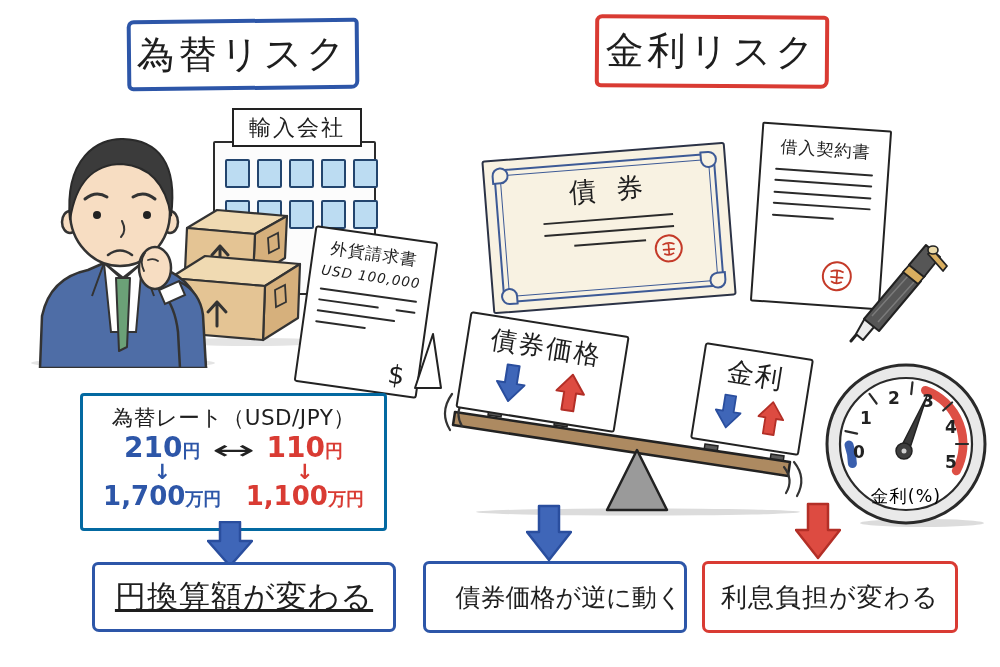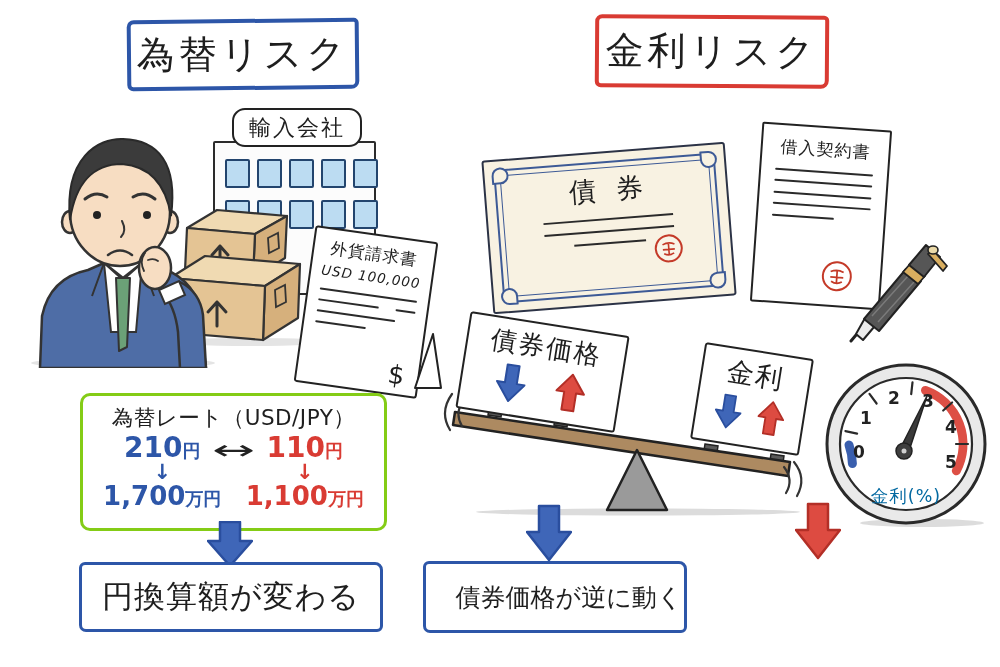--- a/index.html
+++ b/index.html
@@ -2,21 +2,21 @@
 <html><head>
 <meta charset="utf-8">
 <style>
   html,body{margin:0;padding:0;background:#ffffff;}
   .canvas{
     position:relative;width:1000px;height:667px;background:#ffffff;overflow:hidden;
     font-family:"DejaVu Sans","Liberation Sans",sans-serif;color:#1e1e1e;
   }
   .abs{position:absolute;}
   .nowrap{white-space:nowrap;}
-  .center{display:flex;align-items:center;justify-content:center;border-radius:13px;}
+  .center{display:flex;align-items:center;justify-content:center;}
 
   
   .titlebox{border:4px solid;border-radius:7px 5px 8px 6px;background:#fff;font-size:38px;letter-spacing:4px;}
   .conclbox{border:3px solid;border-radius:6px 8px 6px 7px;background:#fff;}
   .blue-b{border-color:#2d56a8;}
   .red-b{border-color:#d93b33;}
 
   
   .building{background:#fcfcfc;border:2.5px solid #2b2b2b;border-radius:2px;}
   .win-grid{position:absolute;left:10px;top:16px;right:8px;display:grid;grid-template-columns:repeat(5,1fr);grid-row-gap:12px;grid-column-gap:7px;justify-items:center;}
@@ -24,21 +24,21 @@
   .bsign{background:#fff;border:2.5px solid #222;font-size:22px;letter-spacing:2px;}
 
   
   .invoice{width:120px;height:154px;background:#fff;border:2.5px solid #222;border-radius:3px;transform:rotate(8deg);}
   .inv-title{margin-top:8px;text-align:center;font-size:16.5px;letter-spacing:1px;}
   .inv-amt{margin-top:3px;text-align:center;font-size:13.5px;font-style:italic;letter-spacing:1px;}
   .inv-line{height:2px;background:#2a2a2a;border-radius:2px;}
   .inv-dollar{position:absolute;right:13px;bottom:4px;font-size:26px;}
 
   
-  .ratebox{width:301px;height:132px;background:#fff;border:3px solid #84cc16;border-radius:10px;}
+  .ratebox{width:301px;height:132px;background:#fff;border:3px solid #0369a1;border-radius:4px;}
   .rtitle{margin-top:7px;text-align:center;font-size:21.5px;letter-spacing:0.5px;}
   .rcols{display:flex;justify-content:space-between;padding:0 16px;margin-top:1px;}
   .rcol{width:47%;display:flex;flex-direction:column;align-items:center;line-height:1.04;}
   .rval{font-size:28px;font-weight:bold;}
   .runit{font-size:18px;font-weight:bold;}
   .rdown{font-size:21px;line-height:1;font-weight:bold;}
   .rres{font-size:26px;font-weight:bold;}
   .blue-t{color:#2d56a8;}
   .red-t{color:#d93b33;}
   .swap{position:absolute;left:50%;top:38px;transform:translateX(-50%) scaleX(1.9);font-size:27px;color:#222;}
@@ -58,21 +58,21 @@
 
   .seal{border:2.5px solid #c43a28;border-radius:50%;background:rgba(255,255,255,.2);}
 
   
   .sign{background:#fff;border:2.5px solid #222;border-radius:3px;transform:rotate(9deg);}
   .sign-label{text-align:center;margin-top:5px;letter-spacing:2px;}
   .sign-arrows{display:flex;justify-content:center;align-items:center;margin-top:2px;}
 
   
   .gnum{position:absolute;transform:translate(-50%,-50%);font-size:17px;font-weight:bold;color:#222;}
-  .glabel{position:absolute;left:50%;top:122px;transform:translateX(-50%);font-size:17.5px;letter-spacing:1px;color:#0369a1;white-space:nowrap;}
+  .glabel{position:absolute;left:50%;top:122px;transform:translateX(-50%);font-size:17.5px;letter-spacing:1px;color:#000000;white-space:nowrap;}
 
   .concl-text-l{font-size:31px;letter-spacing:1px;}
   .concl-text-m{font-size:25px;letter-spacing:0px;margin-left:28px;}
   .concl-text-r{font-size:26px;letter-spacing:1px;}
 </style>
 </head>
 <body>
 
 <div class="canvas">
 
@@ -175,21 +175,21 @@
         <div class="nowrap red-t"><span class="rval">110</span><span class="runit">円</span></div>
         <div class="rdown red-t">↓</div>
         <div class="rres nowrap red-t"><span>1,100</span><span class="runit">万円</span></div>
       </div>
     </div>
   </div>
 
   <svg class="abs" style="left:207px;top:521px;" width="46" height="46" viewBox="0 0 46 46">
     <polygon points="13,1 33,1 33,20 45,20 23,45 1,20 13,20" fill="#3f66b8" stroke="#2a4e9e" stroke-width="2.5" stroke-linejoin="round"></polygon>
   </svg>
-  <div class="abs conclbox blue-b center" style="left:79px;top:562px;width:298px;height:64px;">
+  <div class="abs conclbox blue-b center" style="left:92px;top:562px;width:298px;height:64px;text-decoration:underline;">
     <span class="concl-text-l nowrap">円換算額が変わる</span>
   </div>
 
   <div class="abs titlebox red-b center" style="left:595px;top:15px;width:226px;height:65px;transform:rotate(0.4deg);">
     <span class="nowrap">金利リスク</span>
   </div>
 
   <div class="abs bond" style="left:487px;top:151px;">
     <div class="bond-frame">
       <div class="bond-frame2"></div>
@@ -298,14 +298,17 @@
   <svg class="abs" style="left:526px;top:504px;" width="46" height="58" viewBox="0 0 46 58">
     <polygon points="13,2 33,2 33,28 45,28 23,56 1,28 13,28" fill="#3f66b8" stroke="#2a4e9e" stroke-width="2.5" stroke-linejoin="round"></polygon>
   </svg>
   <div class="abs conclbox blue-b center" style="left:423px;top:561px;width:258px;height:66px;">
     <span class="concl-text-m nowrap">債券価格が逆に動く</span>
   </div>
 
   <svg class="abs" style="left:795px;top:502px;" width="46" height="58" viewBox="0 0 46 58">
     <polygon points="13,2 33,2 33,28 45,28 23,56 1,28 13,28" fill="#dd4b41" stroke="#b32f27" stroke-width="2.5" stroke-linejoin="round"></polygon>
   </svg>
+  <div class="abs conclbox red-b center" style="left:702px;top:561px;width:250px;height:66px;">
+    <span class="concl-text-r nowrap">利息負担が変わる</span>
+  </div>
 
 </div>
 
 </body></html>

